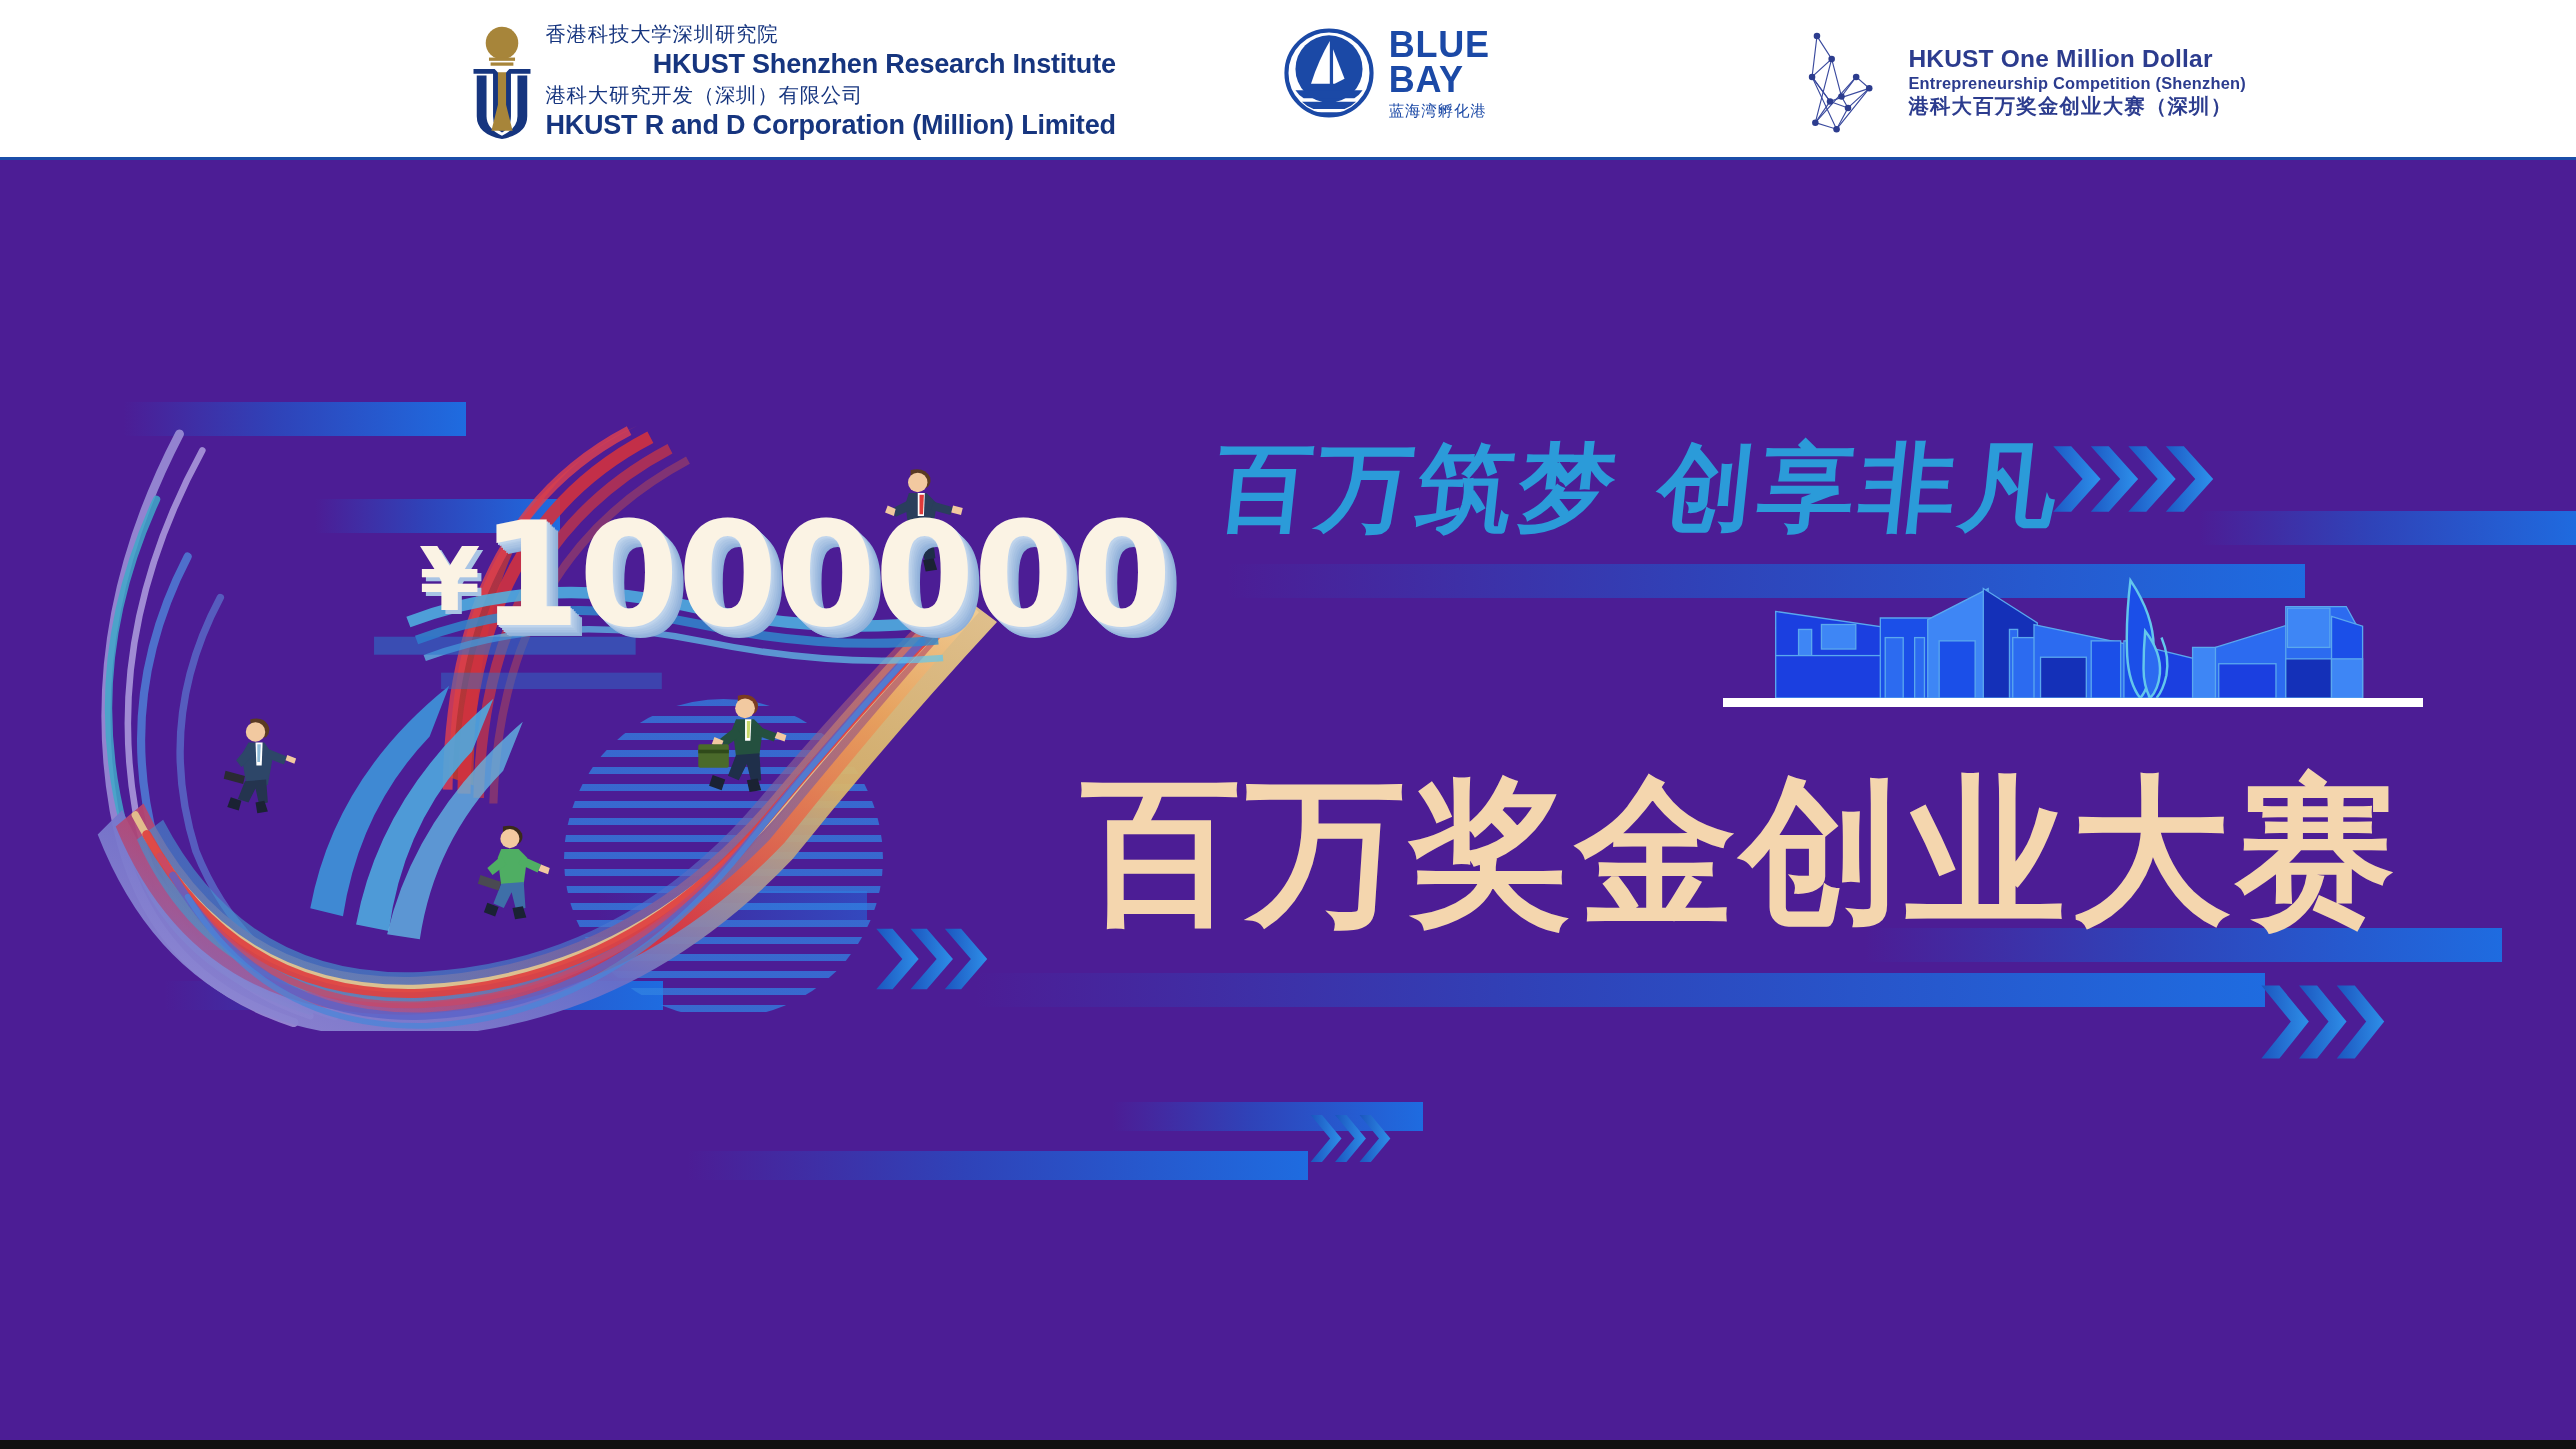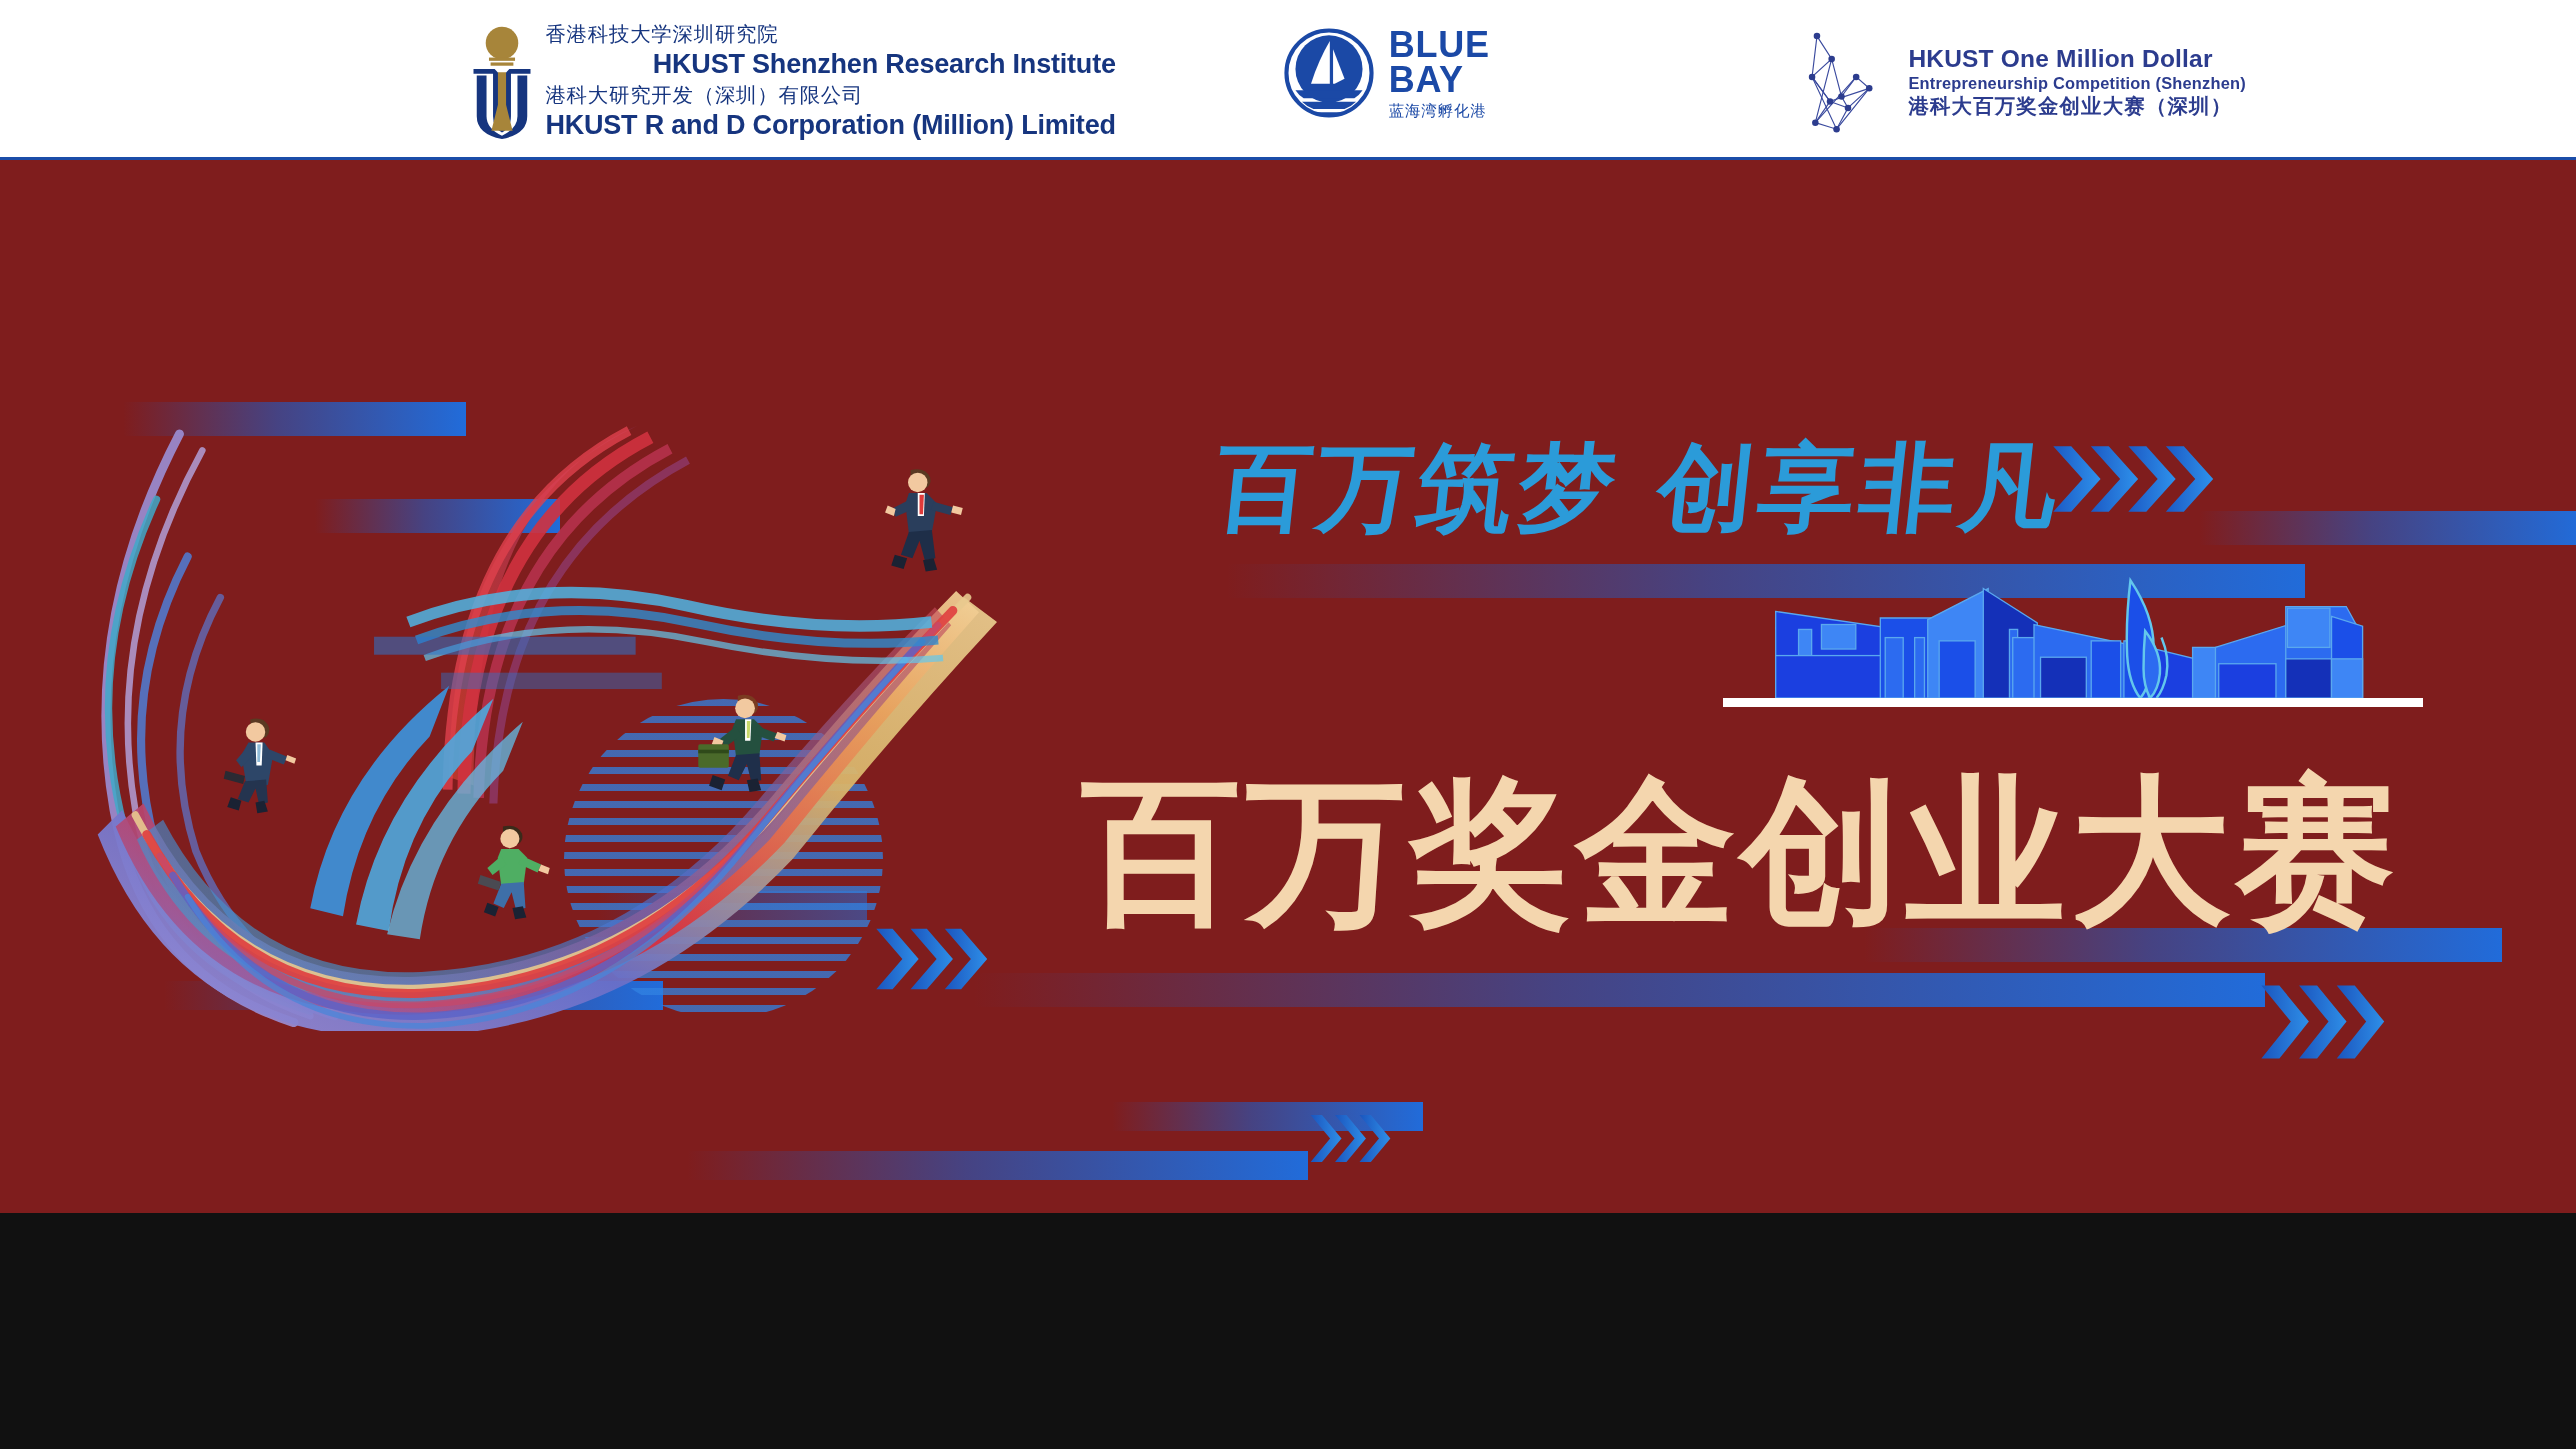--- a/index.html
+++ b/index.html
@@ -1,22 +1,22 @@
 <!DOCTYPE html>
 <html style="font-size:13px"><head>
 <meta charset="utf-8">
 <style>
   * { margin:0; padding:0; box-sizing:border-box; }
   html,body { background:#111; }
   body { font-family:"Liberation Sans", sans-serif; }
 
   #poster {
     position:relative;
-    width:2576px; height:1213px;
-    background:#7f1d1d;
+    width:2576px; height:1440px;
+    background:#4c1d95;
     overflow:hidden;
   }
 
   
   #header {
     position:absolute; left:0; top:0; width:2576px; height:160px;
     background:#ffffff;
     border-bottom:3.3px solid #1B4DA8;
     display:flex; align-items:center;
   }
@@ -410,20 +410,23 @@
         <path d="M4 42 l9 4 l-2 8 l-10 -4 z" fill="#F2C9A0"></path>
         <path d="M56 38 l22 6 l-3 9 l-22 -6 z" fill="#2A3E5C"></path>
         <path d="M78 42 l11 3 l-2 8 l-11 -3 z" fill="#F2C9A0"></path>
         <path d="M28 72 l26 -2 l4 32 l-12 2 l-6 -22 l-8 20 l-13 -4 z" fill="#1E2E48"></path>
         <path d="M12 98 l14 4 l-4 12 l-14 -4 z" fill="#1A2233"></path>
         <path d="M44 104 l12 -2 l4 13 l-13 2 z" fill="#1A2233"></path>
       </g>
     </svg>
   </div>
 
+  <div id="money">
+    <span class="yen">¥</span><span class="num">1000000</span>
+  </div>
 
   <div id="tagline">百万筑梦 创享非凡</div>
 
   <div id="skyline">
     <svg width="703" height="131" viewBox="0 0 860 160">
       <g stroke="#5AA8EE" stroke-width="1.6">
         <polygon points="62,42 200,62 200,148 62,148" fill="#1B3FE0"></polygon>
         <rect x="90" y="64" width="16" height="62" fill="#3E86F5"></rect>
         <rect x="118" y="58" width="42" height="30" fill="#3E86F5"></rect>
         <rect x="62" y="96" width="138" height="52" fill="#1B3FE0"></rect>

